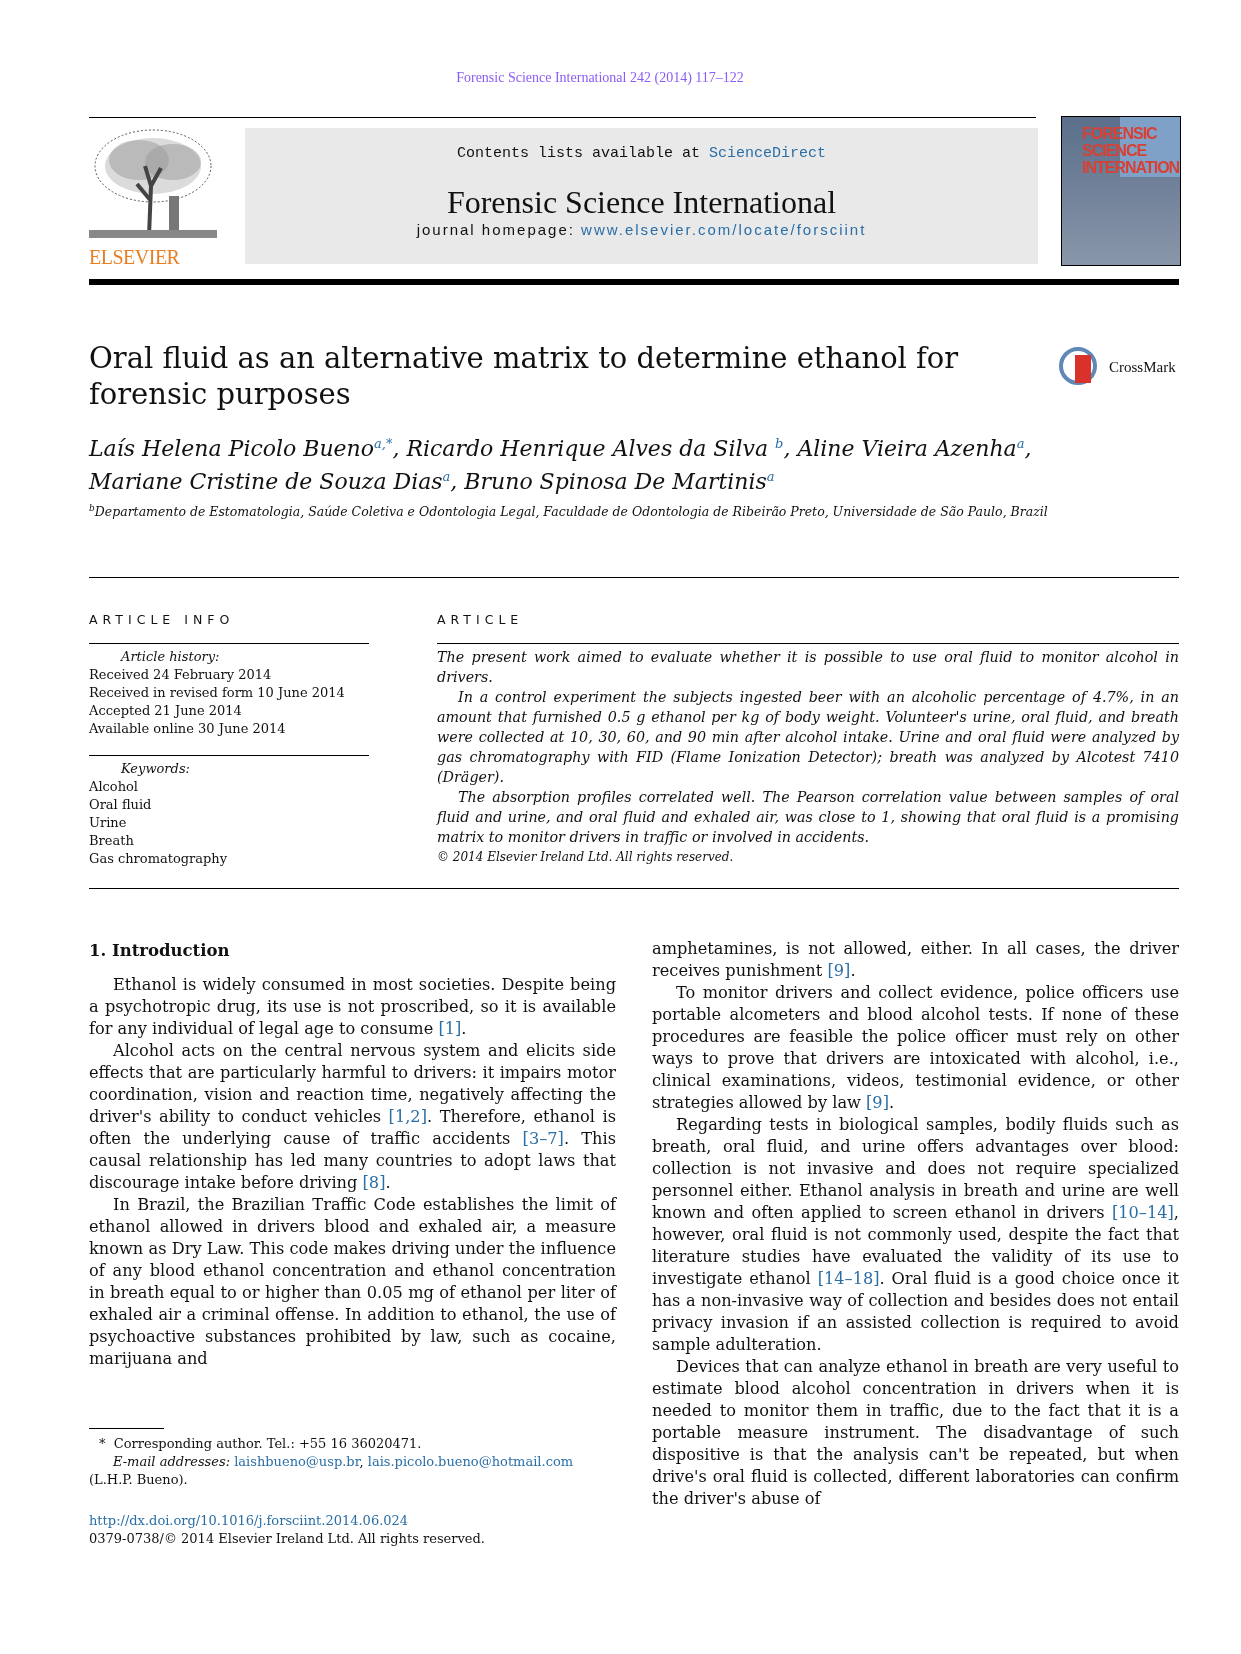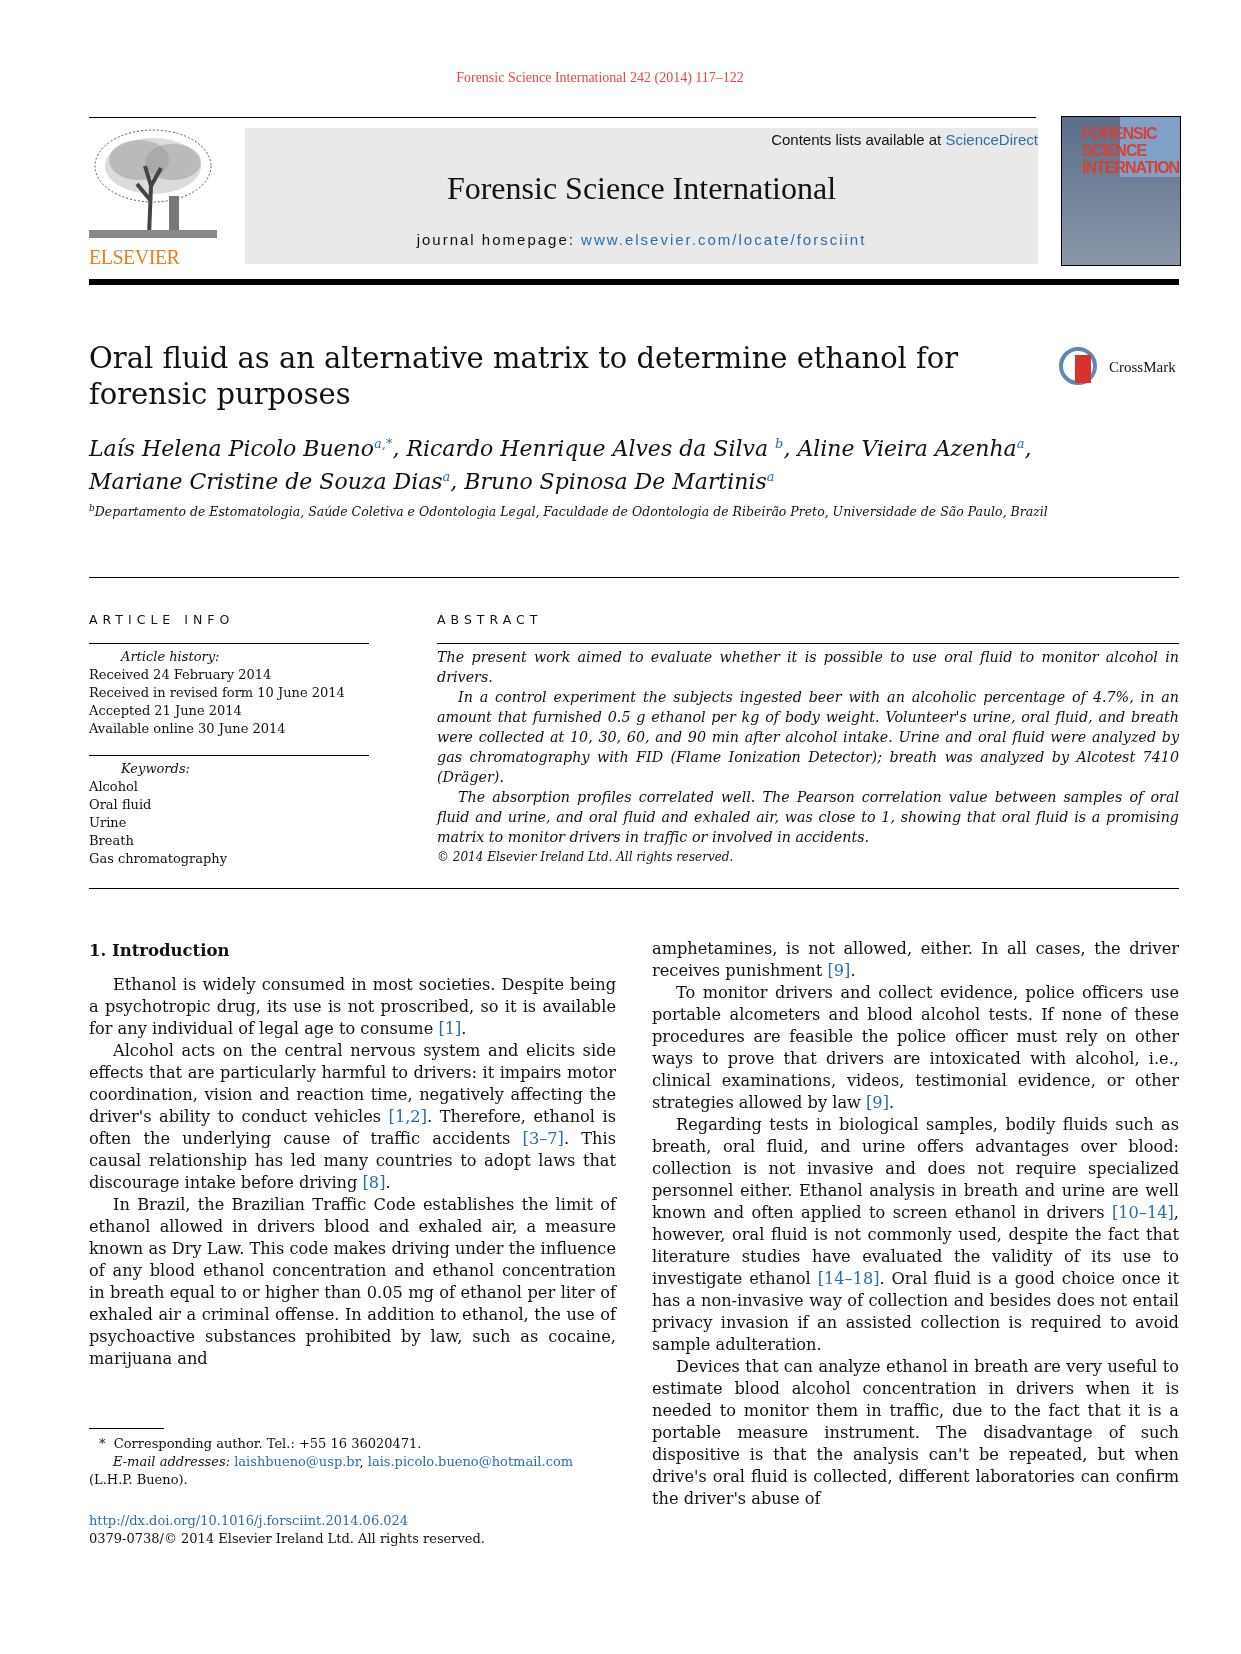--- a/index.html
+++ b/index.html
@@ -1,27 +1,27 @@
 <!DOCTYPE html>
 <html><head>
 <meta charset="utf-8">
 <style>
   html, body { margin:0; padding:0; background:#fff; }
   body { width:1241px; height:1654px; position:relative; font-family:"DejaVu Serif", serif; color:#111; overflow:hidden; }
   .abs { position:absolute; }
   .blue { color:#2a6ea6; }
-  .journal-ref { top:70px; left:0; width:1200px; text-align:center; font-family:"Liberation Serif", serif; font-size:14px; color:#ef4444; }
+  .journal-ref { top:70px; left:0; width:1200px; text-align:center; font-family:"Liberation Serif", serif; font-size:14px; color:#8b5cf6; }
   .topline { top:117px; left:89px; width:947px; height:1px; background:#000; }
   .logo-box { top:126px; left:89px; width:128px; height:140px; }
   .tree { width:128px; height:112px; }
   .elsevier-word { font-family:"Liberation Serif", serif; font-size:20px; color:#e67e22; letter-spacing:-0.5px; line-height:26px; margin-top:2px; }
   .banner { top:128px; left:245px; width:793px; height:136px; background:#e9e9e9; text-align:center; }
-  .banner .contents { font-family:Liberation Sans, sans-serif; font-size:15px; margin-top:3px;text-align:right; }
+  .banner .contents { font-family:Liberation Mono, monospace; font-size:15px; margin-top:17px; }
   .banner .jtitle { font-family:"Liberation Serif", serif; font-size:32px; margin-top:22px; }
-  .banner .homepage { font-family:"Liberation Sans", sans-serif; font-size:15px; letter-spacing:2px; margin-top:24px; }
+  .banner .homepage { font-family:"Liberation Sans", sans-serif; font-size:15px; letter-spacing:2px; }
   .cover { top:116px; left:1061px; width:118px; height:148px; border:1px solid #000; background:linear-gradient(180deg,#5b6f8a 0%,#6d7e97 40%,#8a97aa 100%); overflow:hidden; }
   .cover .fsi { position:absolute; top:8px; left:20px; font-family:"Liberation Sans", sans-serif; font-size:16px; line-height:17px; color:#d84034; font-weight:bold; letter-spacing:-1px; }
   .cover .fsi-bg { position:absolute; top:0; right:0; width:60px; height:60px; background:#7fa1c8; }
   .thickbar { top:279px; left:89px; width:1090px; height:6px; background:#000; }
   .title { top:340px; left:89px; width:930px; font-family:"DejaVu Serif", serif; font-size:29px; line-height:36px; }
   .crossmark { top:347px; left:1059px; width:120px; height:46px; }
   .cm-circle { position:absolute; left:0; top:0; width:38px; height:38px; border-radius:50%; border:4px solid #5f88b6; box-sizing:border-box; background:#fff; }
   .cm-flag { position:absolute; left:12px; top:4px; width:16px; height:28px; background:#d8322b; }
   .cm-text { position:absolute; left:50px; top:12px; font-family:"Liberation Serif", serif; font-size:15px; }
   .authors { top:430px; left:89px; width:1000px; font-size:22px; line-height:28px;font-style:italic; }
@@ -117,21 +117,21 @@
 <div class="abs rule" style="top:755px;left:89px;width:280px;"></div>
 <div class="abs info" style="top:760px;">
   <div class="lbl">Keywords:</div>
   <div>Alcohol</div>
   <div>Oral fluid</div>
   <div>Urine</div>
   <div>Breath</div>
   <div>Gas chromatography</div>
 </div>
 
-<div class="abs sec-cap" style="top:612px;left:437px;">ABSTRACT</div>
+<div class="abs sec-cap" style="top:612px;left:437px;">ARTICLE</div>
 <div class="abs rule" style="top:643px;left:437px;width:742px;"></div>
 <div class="abs abstract" style="top:647px;">
   <p>The present work aimed to evaluate whether it is possible to use oral fluid to monitor alcohol in drivers.</p>
   <p class="indent">In a control experiment the subjects ingested beer with an alcoholic percentage of 4.7%, in an amount that furnished 0.5 g ethanol per kg of body weight. Volunteer's urine, oral fluid, and breath were collected at 10, 30, 60, and 90 min after alcohol intake. Urine and oral fluid were analyzed by gas chromatography with FID (Flame Ionization Detector); breath was analyzed by Alcotest 7410 (Dräger).</p>
   <p class="indent">The absorption profiles correlated well. The Pearson correlation value between samples of oral fluid and urine, and oral fluid and exhaled air, was close to 1, showing that oral fluid is a promising matrix to monitor drivers in traffic or involved in accidents.</p>
   <div class="copy">© 2014 Elsevier Ireland Ltd. All rights reserved.</div>
 </div>
 
 <div class="abs rule" style="top:888px;left:89px;width:1090px;"></div>
 

